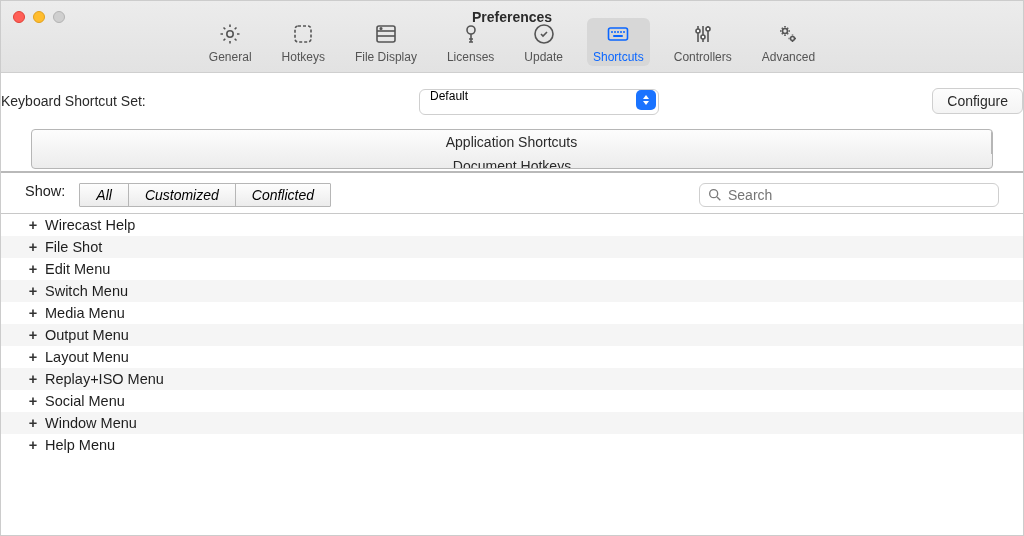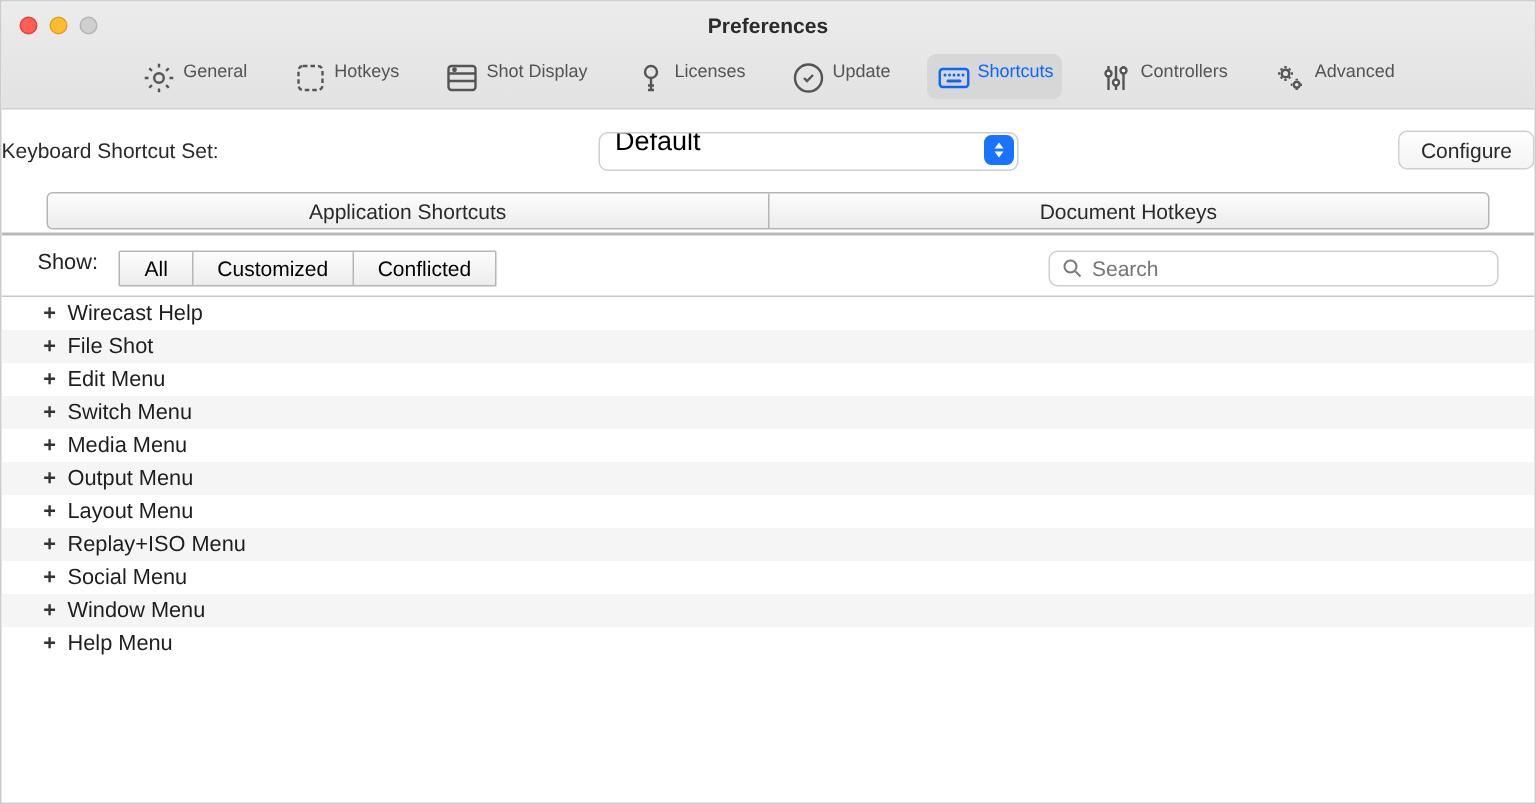--- a/index.html
+++ b/index.html
@@ -5,40 +5,40 @@
   * { box-sizing: border-box; margin: 0; padding: 0; font-family: -apple-system, "Helvetica Neue", Arial, sans-serif; }
   body { width: 1024px; height: 536px; background: #fff; overflow: hidden; border: 1px solid #ccc;}
   .titlebar { height: 72px; background: linear-gradient(to bottom, #ececec 0%, #e2e2e2 100%); border-bottom: 1px solid #cfcfcf; position: relative; }
   .traffic { position: absolute; top: 10px; left: 12px; display: flex; gap: 8px; }
   .traffic .dot { width: 12px; height: 12px; border-radius: 50%; }
   .dot.red { background:#ff5f57; border:0.5px solid #e14138;}
   .dot.yellow{ background:#ffbd2e; border:0.5px solid #e1a11e;}
   .dot.gray{ background:#cfcfcf; border:0.5px solid #b3b3b3;}
   .window-title { position:absolute; top:8px; left:0; right:0; text-align:center; font-weight:600; font-size:14px; color:#2b2b2b;}
   .toolbar { position:absolute; bottom:6px; left:0; right:0; display:flex; justify-content:center; gap:18px; }
-  .tool-item { display:flex; flex-direction:row; gap:4px; color:#545454; font-size:12px; padding:4px 6px 2px; border-radius:6px; cursor:default;}
+  .tool-item { display:flex; flex-direction:column; align-items:center; gap:4px; color:#545454; font-size:12px; padding:4px 6px 2px; border-radius:6px; cursor:default;}
   .tool-item.selected { background:#d7d7d7; color:#0a66ff; }
   .tool-item.selected .ico { color:#0a66ff;}
   .ico { width:24px; height:24px; color:#555; display:flex; align-items:center; justify-content:center;}
   .ico svg { width:24px; height:24px; stroke:currentColor; fill:none; stroke-width:1.6;}
   .content { padding-top:14px;}
   .row1 { display:flex; align-items:center; justify-content:space-between; gap:24px; font-size:14px; color:#2a2a2a;}
   .select { position:relative; }
-  .select input { width:280px; height:26px; border:1px solid #cfcfcf; border-radius:6px; padding:2px 28px 14px 10px; font-size:18px; background:#fff;}
+  .select input { width:240px; height:26px; border:1px solid #cfcfcf; border-radius:6px; padding:2px 28px 14px 10px; font-size:12px; background:#fff;}
   .select .chev { position:absolute; right:3px; top:3px; width:20px; height:20px; background:#1a73ff; border-radius:5px; display:flex; flex-direction:column; align-items:center; justify-content:center;}
   .chev:before{content:""; width:0;height:0;border-left:3px solid transparent;border-right:3px solid transparent;border-bottom:4px solid #fff; margin-bottom:1px;}
   .chev:after{content:""; width:0;height:0;border-left:3px solid transparent;border-right:3px solid transparent;border-top:4px solid #fff; margin-top:1px;}
   .btn { height:26px; padding:0 14px; border:1px solid #cfcfcf; border-radius:6px; background:linear-gradient(#fdfdfd,#f4f4f4); font-size:14px; color:#2a2a2a;}
-  .seg-tabs { margin:14px 30px 0; display:flex; height:25px; border:1px solid #b6b6b6; border-radius:4px; overflow:hidden; background:linear-gradient(#fdfdfd,#ececec);}
+  .seg-tabs { margin:14px 30px 0; display:flex; height:40px; border:1px solid #b6b6b6; border-radius:4px; overflow:hidden; background:linear-gradient(#fdfdfd,#ececec);flex-direction:column;}
   .seg-tabs .seg { flex:1; text-align:center; line-height:24px; font-size:14px; color:#2a2a2a; border-right:1px solid #b6b6b6;}
   .seg-tabs .seg:last-child{border-right:0;}
   .divider { height:2px; background:#b9b9b9; margin-top:2px; box-shadow:0 1px 0 #fff;}
   .filter-row { display:flex; align-items:flex-start; padding:10px 24px 6px; gap:14px; border-bottom:1px solid #c8c8c8;}
   .filter-row .label{ font-size:14.5px; color:#222;}
-  .seg-filter { display:flex; border:1px solid #b6b6b6; border-radius:1px; overflow:hidden; background:linear-gradient(#fdfdfd,#ececec);}
+  .seg-filter { display:flex; border:1px solid #b6b6b6; border-radius:1px; overflow:hidden; background:linear-gradient(#fdfdfd,#ececec);font-style:italic;}
   .seg-filter .f { padding:3px 16px; font-size:14px; border-right:1px solid #b6b6b6;}
   .seg-filter .f:last-child{border-right:0;}
   .search { margin-left:auto; position:relative;}
   .search input { width:300px; height:24px; border:1px solid #cfcfcf; border-radius:6px; padding:2px 12px 2px 28px; font-size:14px;}
   .search .micon{ position:absolute; left:8px; top:4px; width:16px; height:16px; color:#7a7a7a;}
   .list { height: 270px; overflow:hidden;}
   .list .item { display:flex; align-items:center; height:22px; padding-left:26px; font-size:14.5px; color:#1e1e1e;}
   .list .item:nth-child(even){ background:#f5f5f5;}
   .list .exp { width:12px; text-align:center; font-weight:600; margin-right:6px; color:#333;}
   .foot { height:70px;}
@@ -73,21 +73,21 @@
     </div>
     <div class="tool-item">
       <span class="ico">
           <svg viewBox="0 0 24 24">
             <rect x="3" y="4" width="18" height="16" rx="2"></rect>
             <line x1="3" y1="9" x2="21" y2="9"></line>
             <circle cx="7" cy="6.5" r="0.8" fill="currentColor"></circle>
             <line x1="3" y1="14" x2="21" y2="14"></line>
           </svg>
         </span>
-      <span>Shot Display</span>
+      <span>File Display</span>
     </div>
     <div class="tool-item">
       <span class="ico">
           <svg viewBox="0 0 24 24">
             <circle cx="12" cy="8" r="4"></circle>
             <path d="M12 12v8M10 17h4M10 20h4"></path>
           </svg>
         </span>
       <span>Licenses</span>
     </div>

